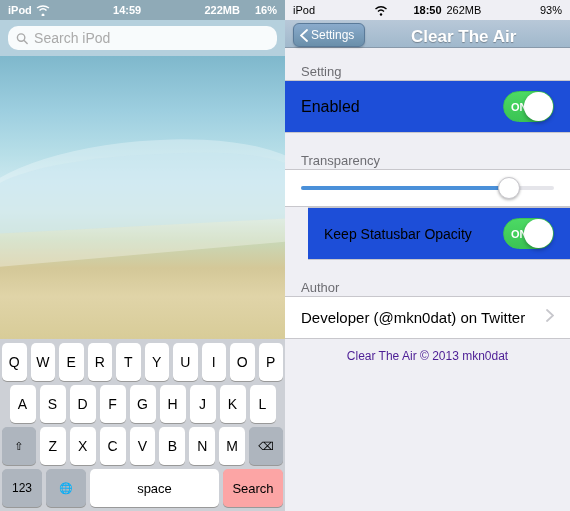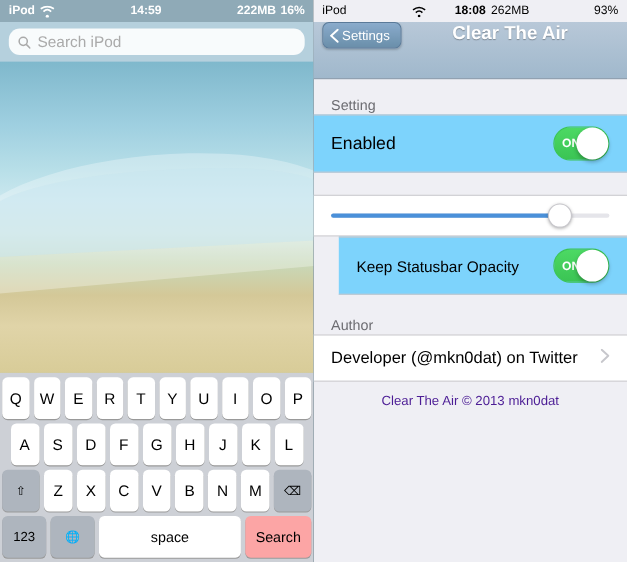--- a/index.html
+++ b/index.html
@@ -31,21 +31,21 @@
       justify-content: space-between;
       padding: 0 8px;
       font-size: 11px;
       color: #fff;
       font-weight: 600;
       position: relative;
       z-index: 10;
     }
 
     .status-bar-left .left-status { display: flex; align-items: center; gap: 4px; }
-    .status-bar-left .right-status { display: flex; align-items: center; gap: 4px; }
+    .status-bar-left .right-status { display: flex; align-items: center; gap: 15px; }
 
     .search-bar-container {
       padding: 6px 8px;
       background: rgba(255,255,255,0.15);
       position: relative;
       z-index: 10;
     }
 
     .search-bar {
       background: rgba(255,255,255,0.9);
@@ -212,23 +212,23 @@
       font-size: 11px;
       color: #000;
       font-weight: 500;
     }
 
     .status-bar-right .center-time { position: absolute; left: 50%; transform: translateX(-50%); font-weight: 600; }
     .status-bar-right { position: relative; }
 
     .nav-bar {
       background: linear-gradient(180deg, #b8c8d8 0%, #a0b8cc 100%);
-      height: 52px;
-      display: flex;
-      align-items: flex-start;
+      height: 28px;
+      display: flex;
+      align-items: flex-end;
       padding: 0 8px;
       border-bottom: 1px solid #8899aa;
     }
 
     .nav-back-btn {
       background: linear-gradient(180deg, #8aabcc 0%, #6a8faa 100%);
       border-radius: 6px;
       padding: 4px 10px 4px 6px;
       font-size: 12px;
       color: #fff;
@@ -257,21 +257,21 @@
 
     .section-header {
       font-size: 13px;
       font-weight: 400;
       color: #6d6d72;
       padding: 0 16px 1px 16px;
       text-transform: capitalize;
     }
 
     .settings-group {
-      background: #7dd3fc;
+      background: #1d4ed8;
       border-top: 1px solid #c8c7cc;
       border-bottom: 1px solid #c8c7cc;
       margin-bottom: 20px;
     }
 
     .settings-row {
       display: flex;
       align-items: center;
       justify-content: space-between;
       padding: 10px 16px;
@@ -463,21 +463,21 @@
 
 <div class="right-panel">
 
   <div class="status-bar-right">
     <span>iPod</span>
     <svg width="14" height="11" viewBox="0 0 14 11" fill="black">
       <circle cx="7" cy="9.5" r="1.2"></circle>
       <path d="M4 6.5 Q7 3.5 10 6.5" stroke="black" stroke-width="1.4" fill="none"></path>
       <path d="M1.5 4 Q7 -0.5 12.5 4" stroke="black" stroke-width="1.4" fill="none"></path>
     </svg>
-    <span class="center-time">18:08</span>
+    <span class="center-time">18:50</span>
     <span>262MB</span>
     <span>93%</span>
   </div>
 
   <div class="nav-bar">
     <div class="nav-back-btn">
       <svg width="8" height="13" viewBox="0 0 8 13" fill="white">
         <path d="M7 1L1 6.5L7 12" stroke="white" stroke-width="1.8" fill="none" stroke-linecap="round"></path>
       </svg>
       <span>Settings</span>
@@ -491,20 +491,21 @@
     <div class="settings-group">
       <div class="settings-row">
         <span class="settings-row-label">Enabled</span>
         <div class="toggle on">
           <span class="toggle-label">ON</span>
           <div class="toggle-knob"></div>
         </div>
       </div>
     </div>
 
+    <div class="section-header">Transparency</div>
     <div class="slider-container">
       <div class="slider-track">
         <div class="slider-fill"></div>
         <div class="slider-thumb"></div>
       </div>
     </div>
     <div class="settings-group" style="margin-top:0;margin-left:23px;">
       <div class="settings-row">
         <span class="settings-row-label" style="font-size:14px;">Keep Statusbar Opacity</span>
         <div class="toggle on">

